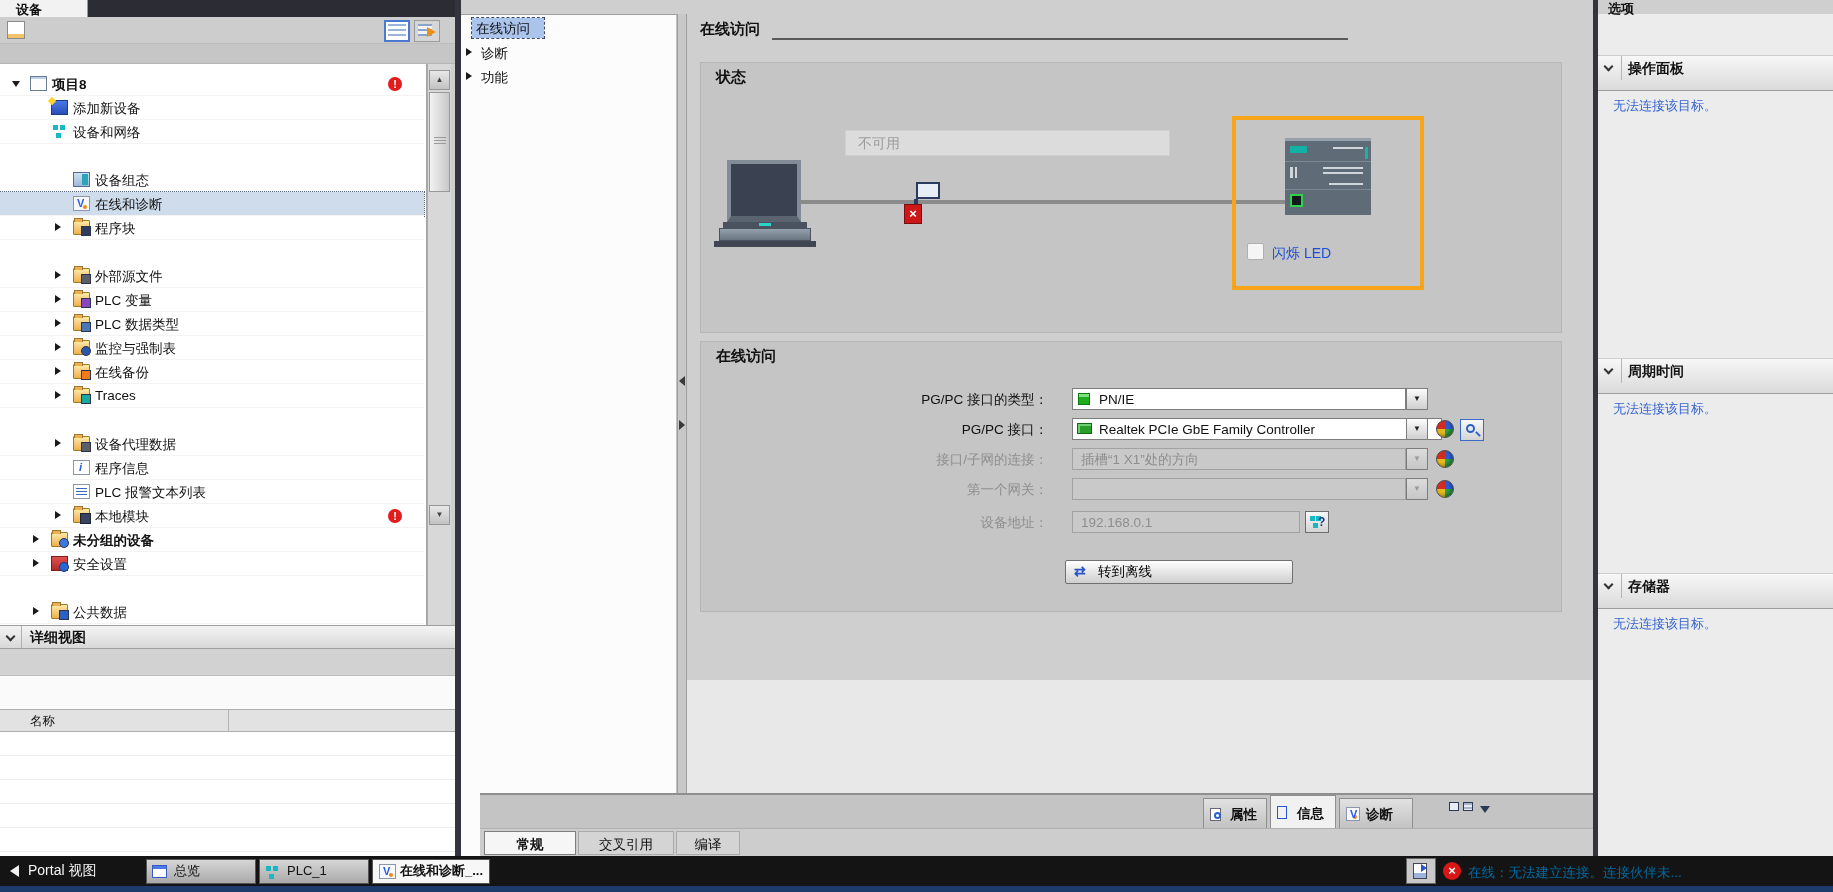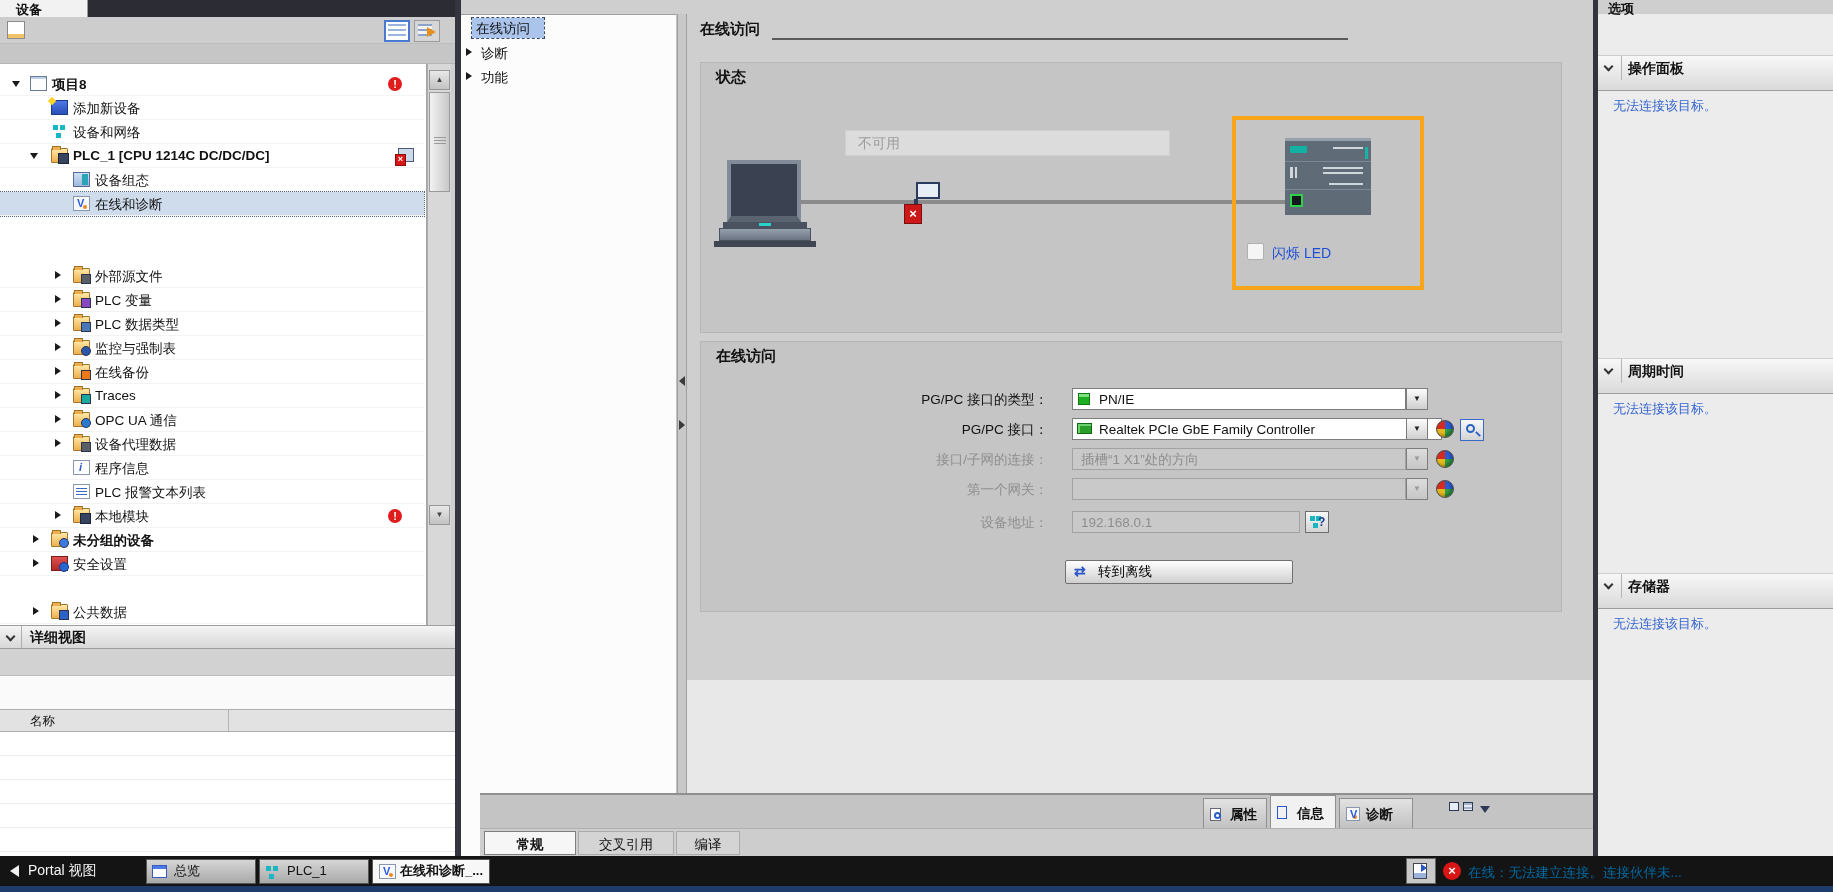--- a/index.html
+++ b/index.html
@@ -100,34 +100,33 @@
       <span class="berr" style="left:388px">!</span>
     </div>
   <div class="trow" style="top:96px">
       <span class="ic ic-add" style="left:51px"></span>
       <span class="tl" style="left:73px">添加新设备</span>
     </div>
   <div class="trow" style="top:120px">
       <span class="ic ic-net" style="left:51px"></span>
       <span class="tl" style="left:73px">设备和网络</span>
     </div>
-  <div class="trow" style="top:144px">
-      <span class="arr-d" style="left:30px"></span>
-      <span class="ic fo ic-plcfo" style="left:51px"></span>
-      <span class="tl b" style="left:73px">PLC_1 [CPU 1214C DC/DC/DC]</span>
-      <span class="connb" style="left:398px"></span>
-    </div>
   <div class="trow" style="top:168px">
       <span class="ic ic-devconf" style="left:73px"></span>
       <span class="tl" style="left:95px">设备组态</span>
     </div>
   <div class="trow sel" style="top:192px">
       <span class="ic ic-diag" style="left:73px"></span>
       <span class="tl" style="left:95px">在线和诊断</span>
     </div>
+  <div class="trow" style="top:216px">
+      <span class="arr-r" style="left:55px"></span>
+      <span class="ic fo ov ov-navy" style="left:73px"></span>
+      <span class="tl" style="left:95px">程序块</span>
+    </div>
   <div class="trow" style="top:264px">
       <span class="arr-r" style="left:55px"></span>
       <span class="ic fo ov ov-dark" style="left:73px"></span>
       <span class="tl" style="left:95px">外部源文件</span>
     </div>
   <div class="trow" style="top:288px">
       <span class="arr-r" style="left:55px"></span>
       <span class="ic fo ov ov-purple" style="left:73px"></span>
       <span class="tl" style="left:95px">PLC 变量</span>
     </div>
@@ -143,25 +142,20 @@
     </div>
   <div class="trow" style="top:360px">
       <span class="arr-r" style="left:55px"></span>
       <span class="ic fo ov ov-orange" style="left:73px"></span>
       <span class="tl" style="left:95px">在线备份</span>
     </div>
   <div class="trow" style="top:384px">
       <span class="arr-r" style="left:55px"></span>
       <span class="ic fo ov ov-teal" style="left:73px"></span>
       <span class="tl" style="left:95px">Traces</span>
-    </div>
-  <div class="trow" style="top:408px">
-      <span class="arr-r" style="left:55px"></span>
-      <span class="ic fo ov ov-globe" style="left:73px"></span>
-      <span class="tl" style="left:95px">OPC UA 通信</span>
     </div>
   <div class="trow" style="top:432px">
       <span class="arr-r" style="left:55px"></span>
       <span class="ic fo ov ov-dark" style="left:73px"></span>
       <span class="tl" style="left:95px">设备代理数据</span>
     </div>
   <div class="trow" style="top:456px">
       <span class="ic ic-proginfo" style="left:73px"></span>
       <span class="tl" style="left:95px">程序信息</span>
     </div>

